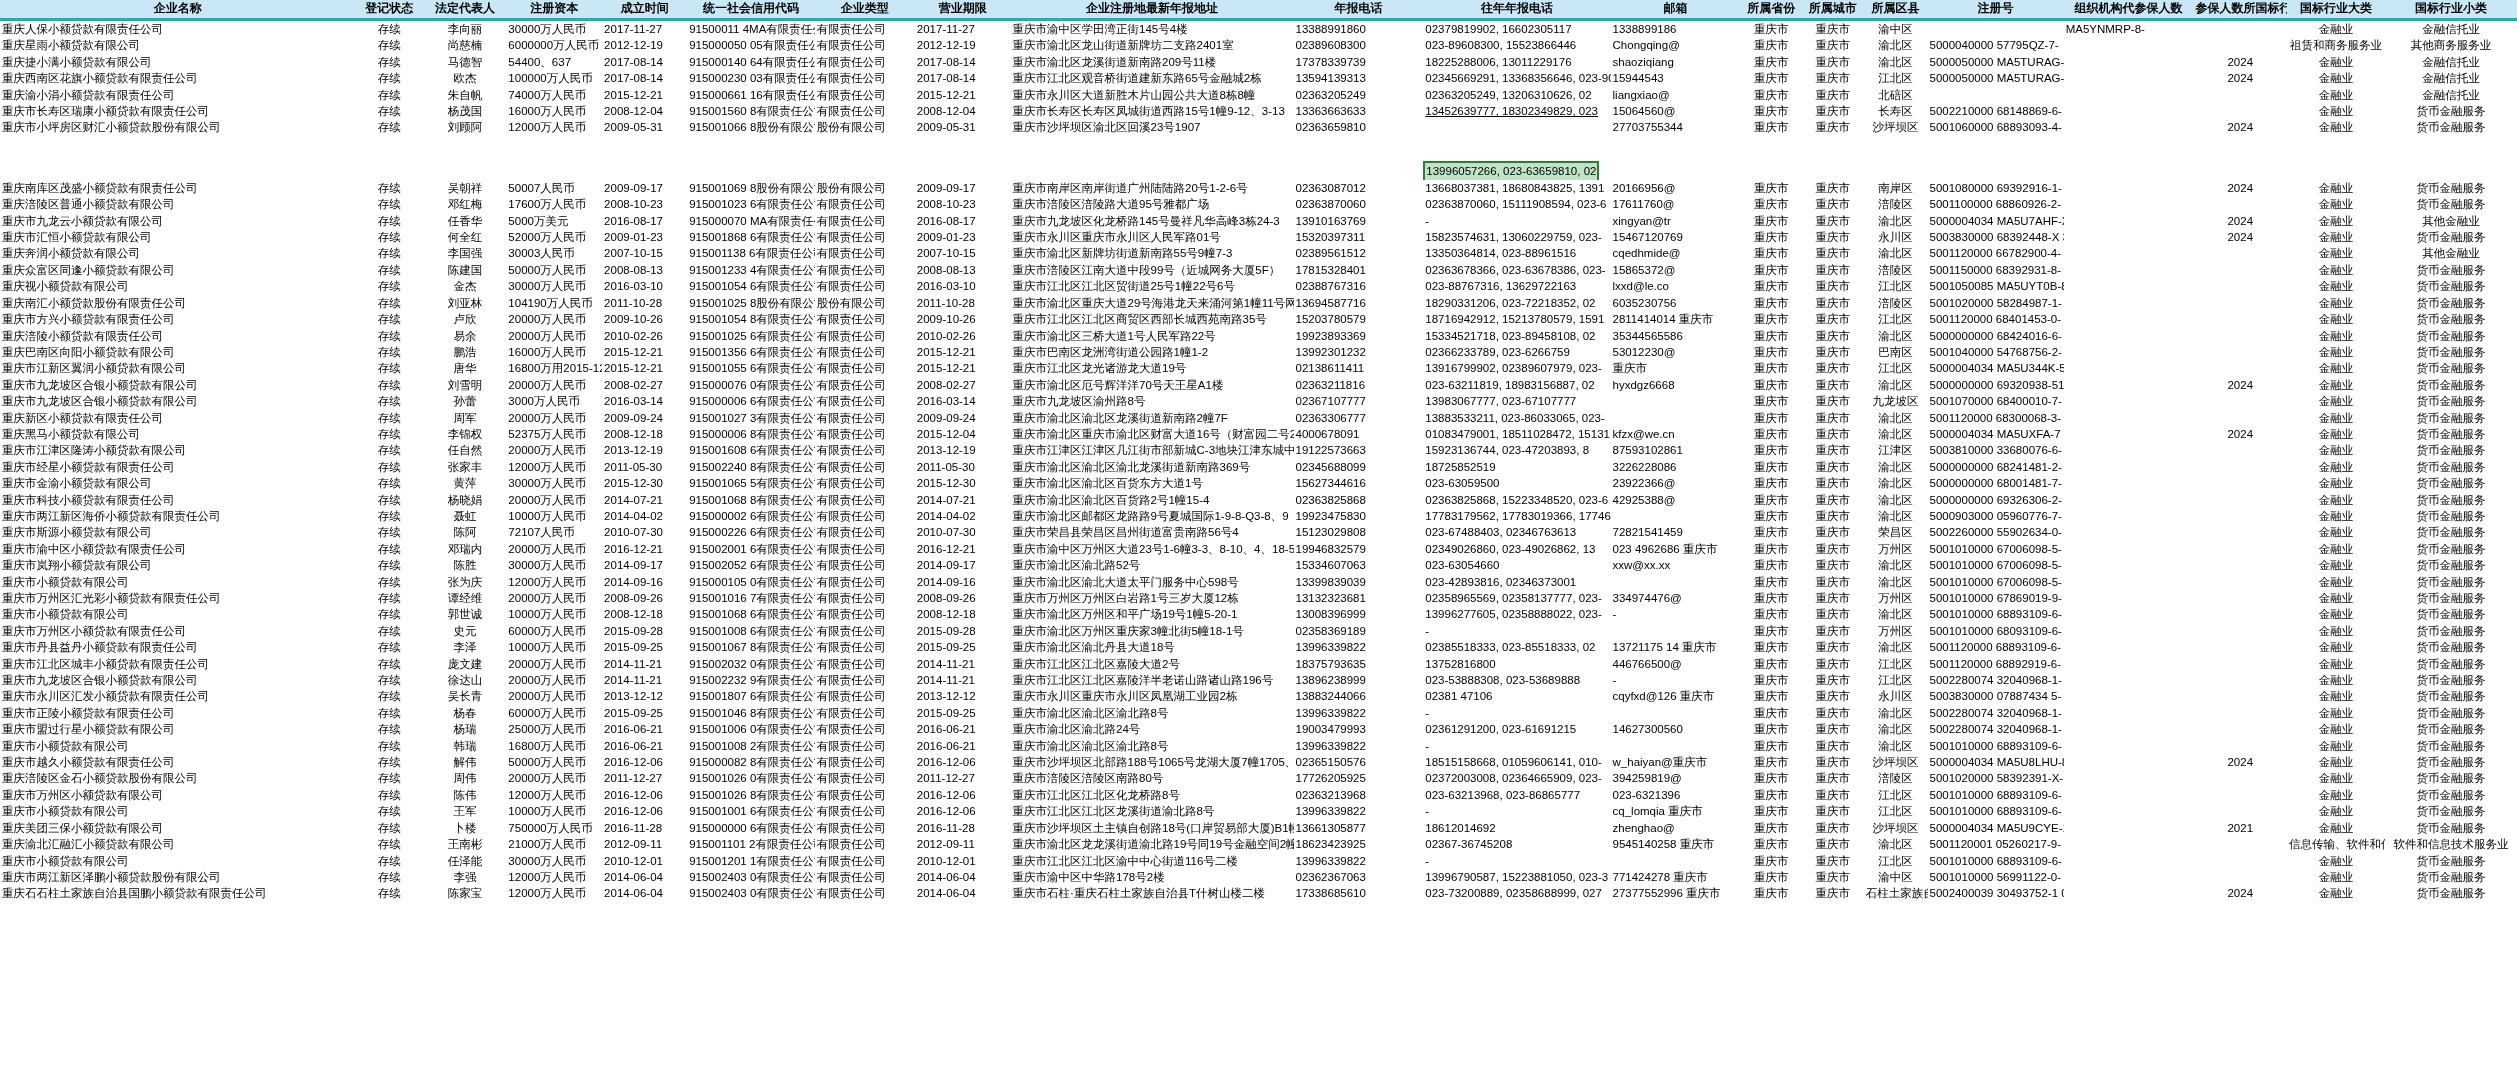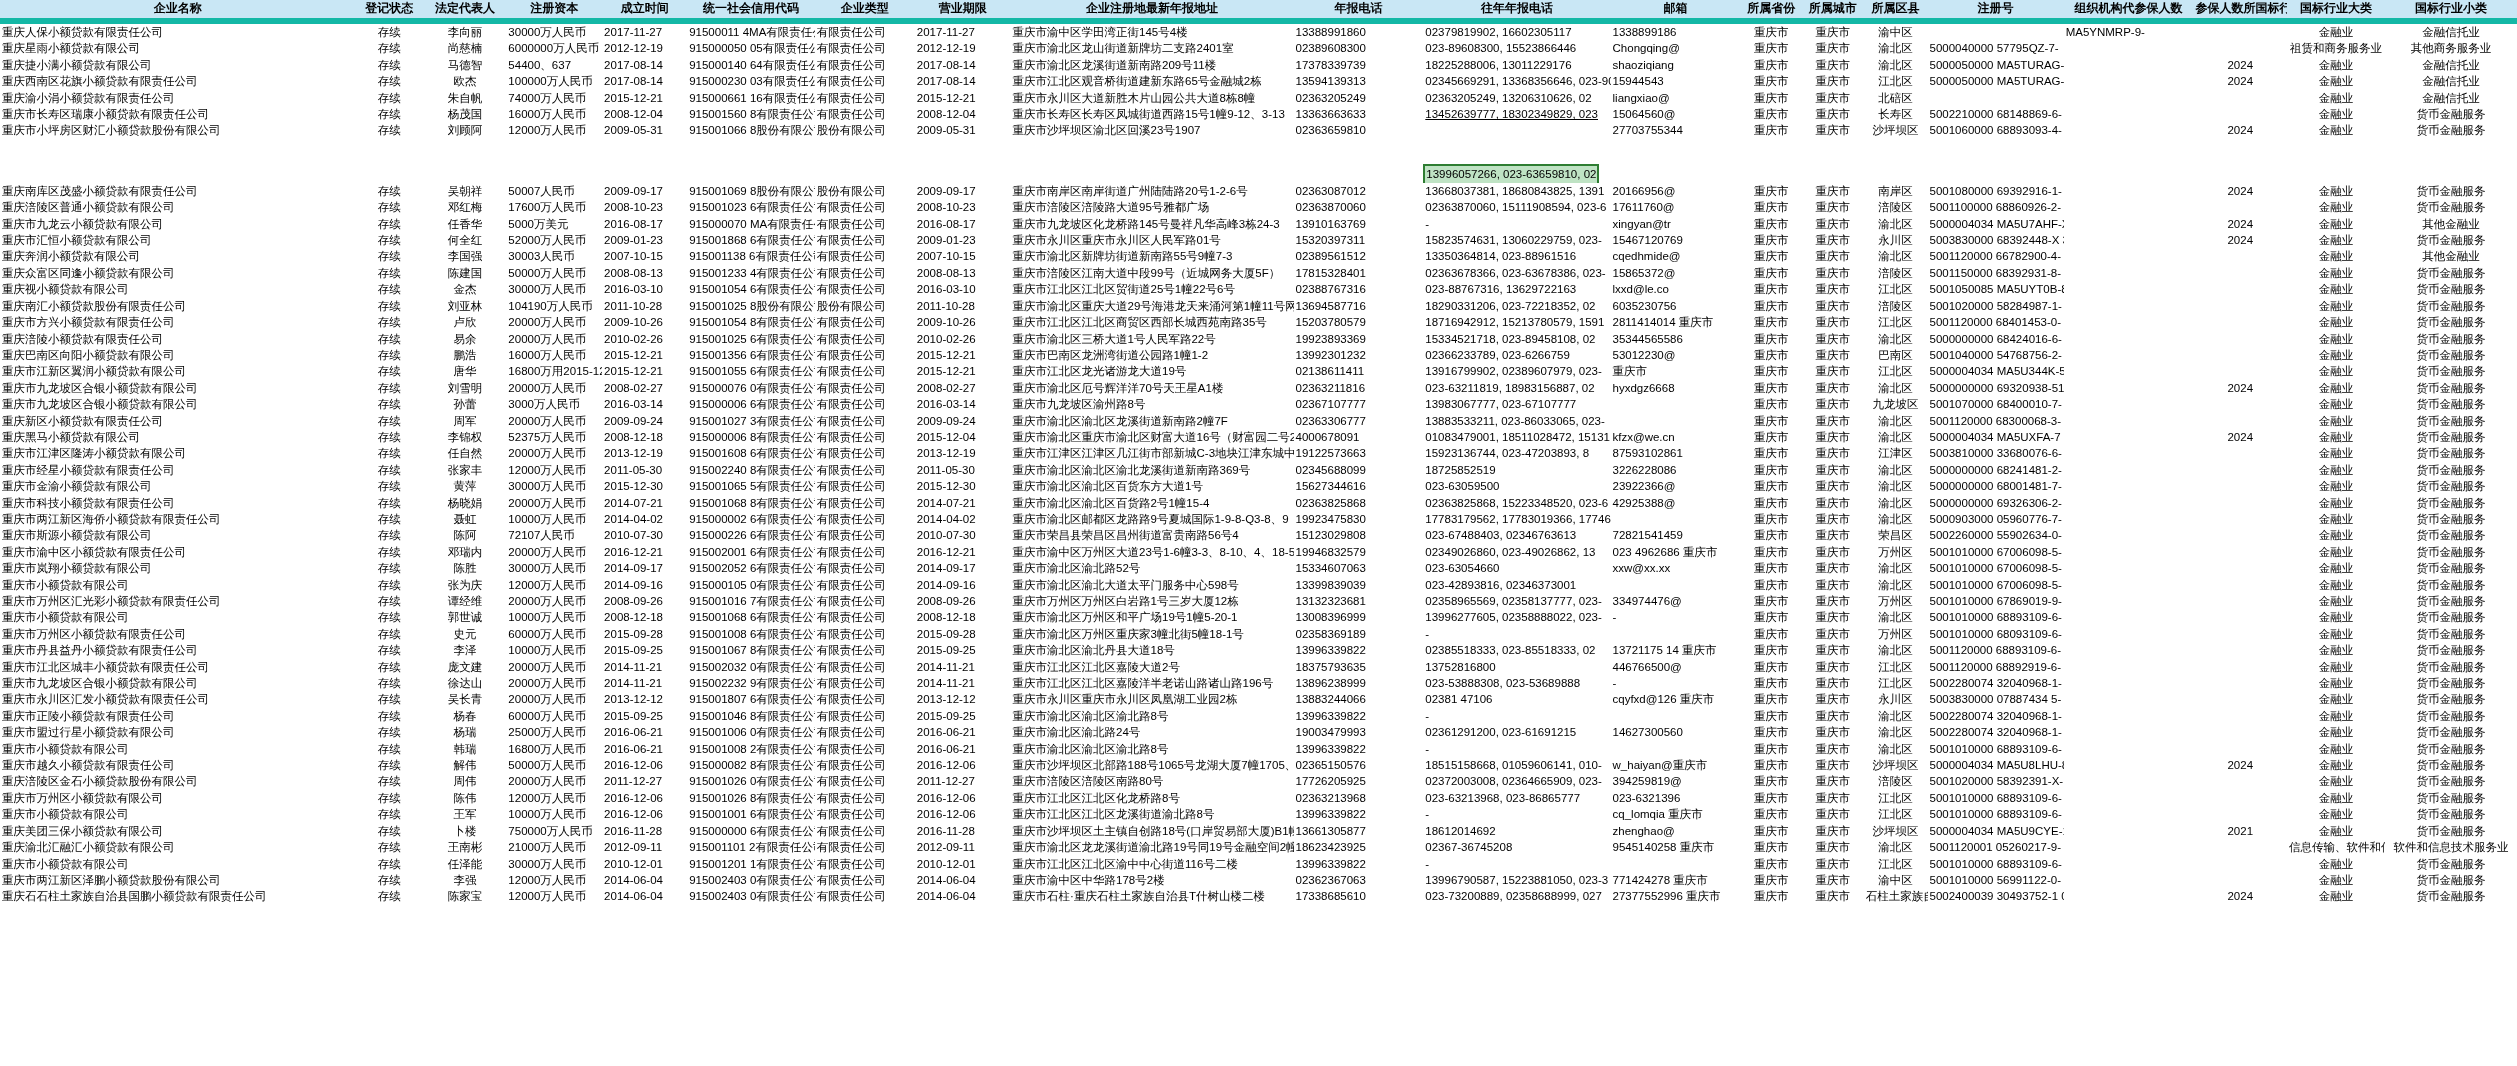--- a/index.html
+++ b/index.html
@@ -1,20 +1,20 @@
 <!DOCTYPE html>
 <html><head>
 <meta charset="utf-8">
 <style>
   html,body{margin:0;padding:0;background:#ffffff;}
   body{font-family:"Liberation Sans","DejaVu Sans",sans-serif;font-size:11px;color:#000;}
   #sheet{width:2517px;}
   table{border-collapse:collapse;table-layout:fixed;width:2517px;}
   th,td{padding:0 2px;white-space:nowrap;overflow:hidden;font-weight:normal;font-size:11.5px;line-height:16.4px;vertical-align:top;}
-  thead th{background:#c9e7f5;font-weight:bold;text-align:center;border-bottom:6px solid #14b8a6;font-size:12px;height:18px;}
+  thead th{background:#c9e7f5;font-weight:bold;text-align:center;border-bottom:3px solid #14b8a6;font-size:12px;height:18px;}
   tbody tr{height:16.4px;}
   tbody tr:nth-child(even){background:#ffffff;}
   tbody tr:nth-child(odd){background:#ffffff;}
   td.c{text-align:center;}
   td.l{text-align:left;}
   .hl-phone{outline:2px solid #2e7d32;background:#bfe3c4;display:inline-block;padding:0 1px;margin-top:44px;}
   .hl-email-under{text-decoration:underline;}
 </style>
 </head>
 <body>
@@ -56,21 +56,21 @@
           <td class="l">有限责任公司</td>
           <td class="l">2017-11-27</td>
           <td class="l">重庆市渝中区学田湾正街145号4楼</td>
           <td class="l">13388991860</td>
           <td class="l">02379819902, 16602305117</td>
           <td class="l">1338899186</td>
           <td class="c">重庆市</td>
           <td class="c">重庆市</td>
           <td class="c">渝中区</td>
           <td class="l"></td>
-          <td class="l">MA5YNMRP-9-</td>
+          <td class="l">MA5YNMRP-8-</td>
           <td class="c"></td>
           <td class="c">金融业</td>
           <td class="c">金融信托业</td>
         </tr>
         <tr>
           <td class="l">重庆星雨小额贷款有限公司</td>
           <td class="c">存续</td>
           <td class="c">尚慈楠</td>
           <td class="l">6000000万人民币</td>
           <td class="l">2012-12-19</td>

